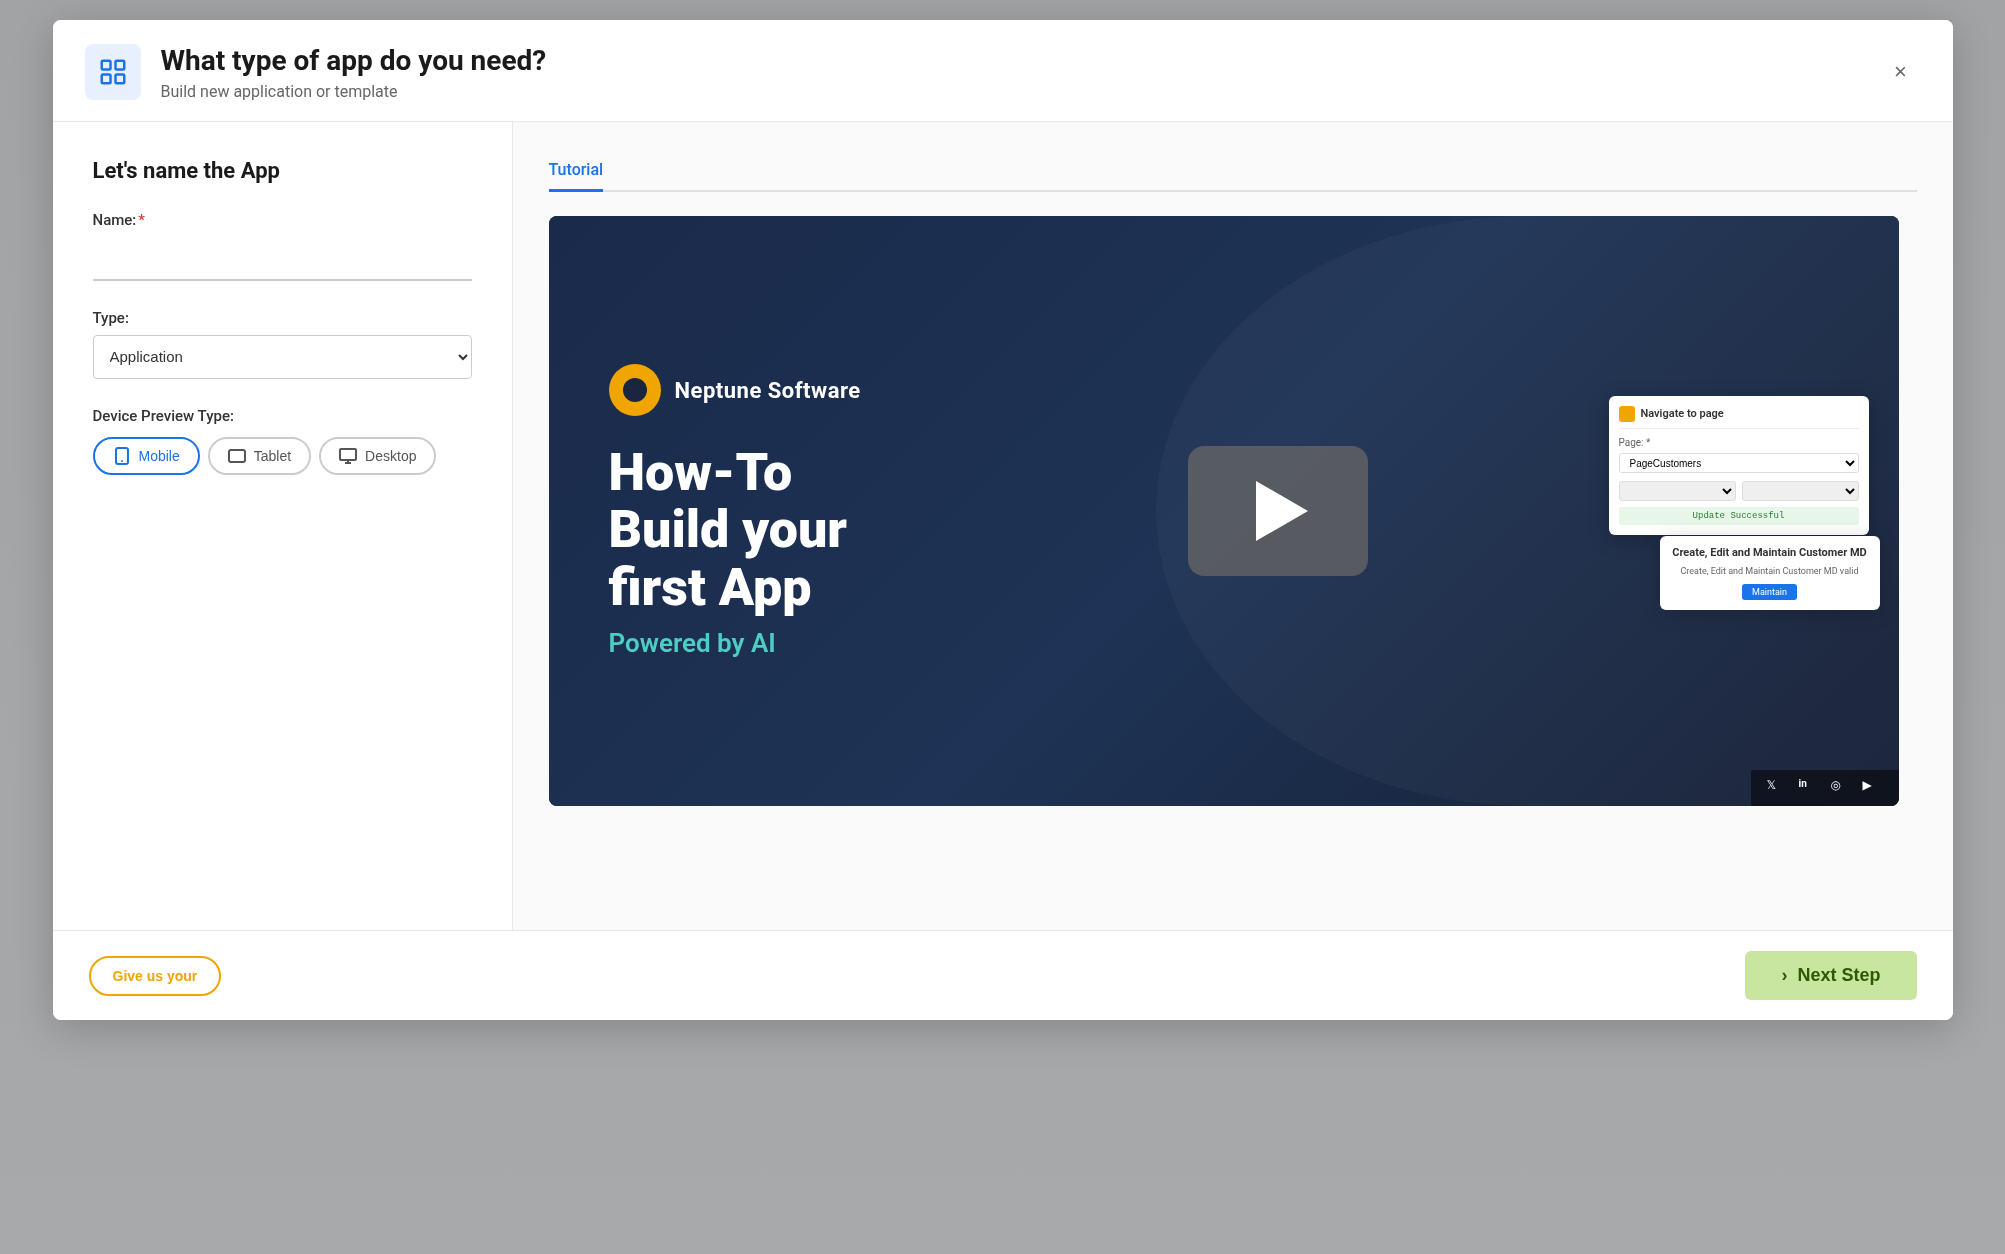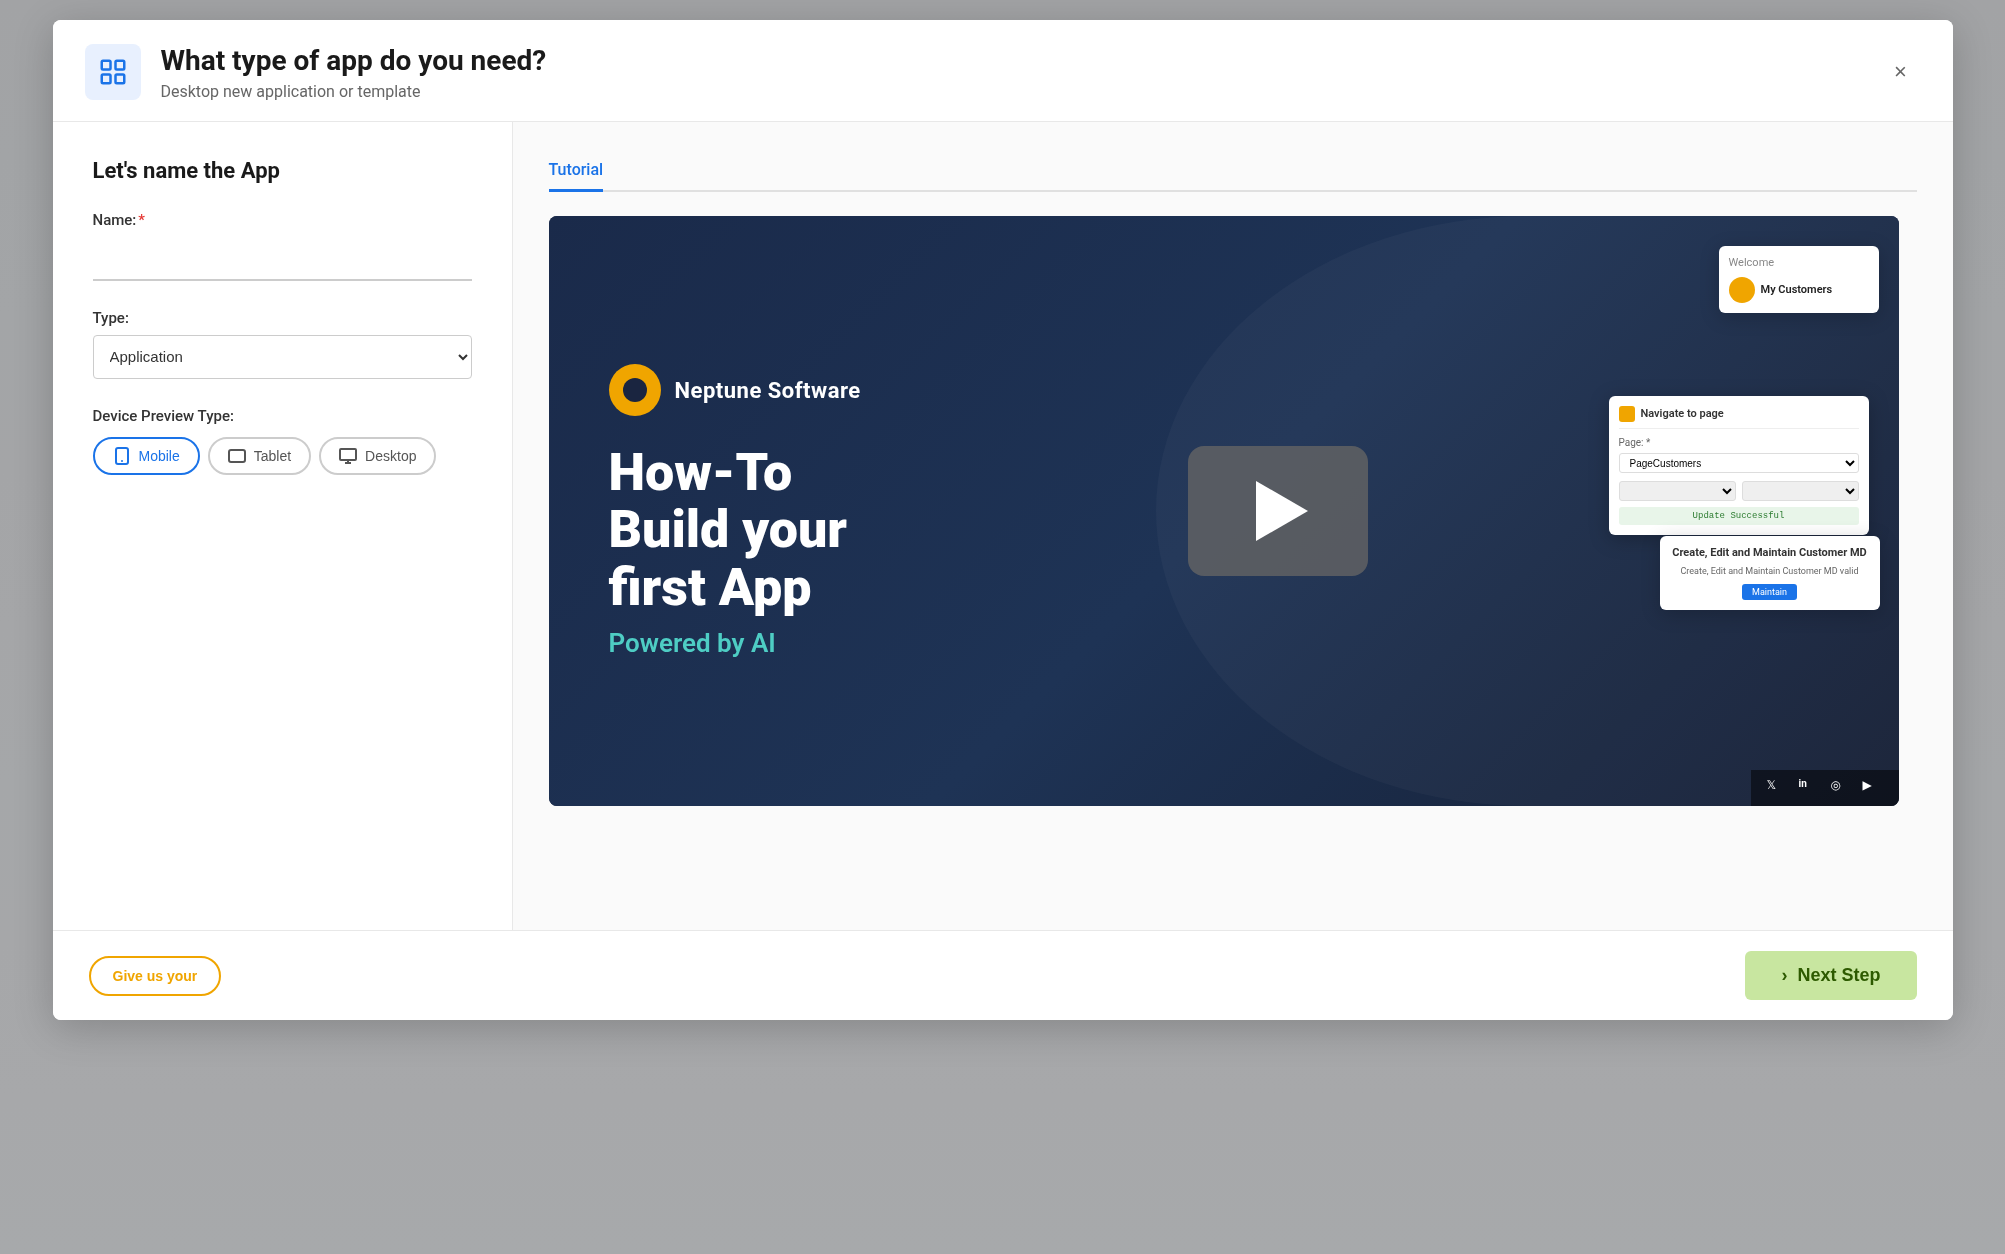--- a/index.html
+++ b/index.html
@@ -574,21 +574,21 @@
       <div class="modal-header-icon">
         <svg viewBox="0 0 24 24">
           <rect x="3" y="3" width="7" height="7" rx="1"></rect>
           <rect x="14" y="3" width="7" height="7" rx="1"></rect>
           <rect x="3" y="14" width="7" height="7" rx="1"></rect>
           <rect x="14" y="14" width="7" height="7" rx="1"></rect>
         </svg>
       </div>
       <div class="modal-header-text">
         <div class="modal-title">What type of app do you need?</div>
-        <div class="modal-subtitle">Desktop new application or template</div>
+        <div class="modal-subtitle">Build new application or template</div>
       </div>
       <button class="modal-close">×</button>
     </div>
 
     <div class="modal-body">
 
       <div class="left-panel">
         <div class="panel-title">Let's name the App</div>
 
         <div class="form-group">
@@ -655,27 +655,20 @@
                 <span>Build your</span>
                 <span>first App</span>
               </div>
               <div class="video-powered">Powered by AI</div>
             </div>
 
             <div class="play-overlay">
               <div class="play-triangle"></div>
             </div>
 
-            <div class="welcome-card-mock">
-              <div class="wc-title">Welcome</div>
-              <div class="wc-row">
-                <div class="wc-circle"></div>
-                <div class="wc-name">My Customers</div>
-              </div>
-            </div>
 
             <div class="nav-panel-mock">
               <div class="nav-panel-header">
                 <div class="nav-panel-icon"></div>
                 <div class="nav-panel-title">Navigate to page</div>
               </div>
               <div class="nav-panel-label">Page: *</div>
               <select class="nav-panel-select">
                 <option>PageCustomers</option>
               </select>

